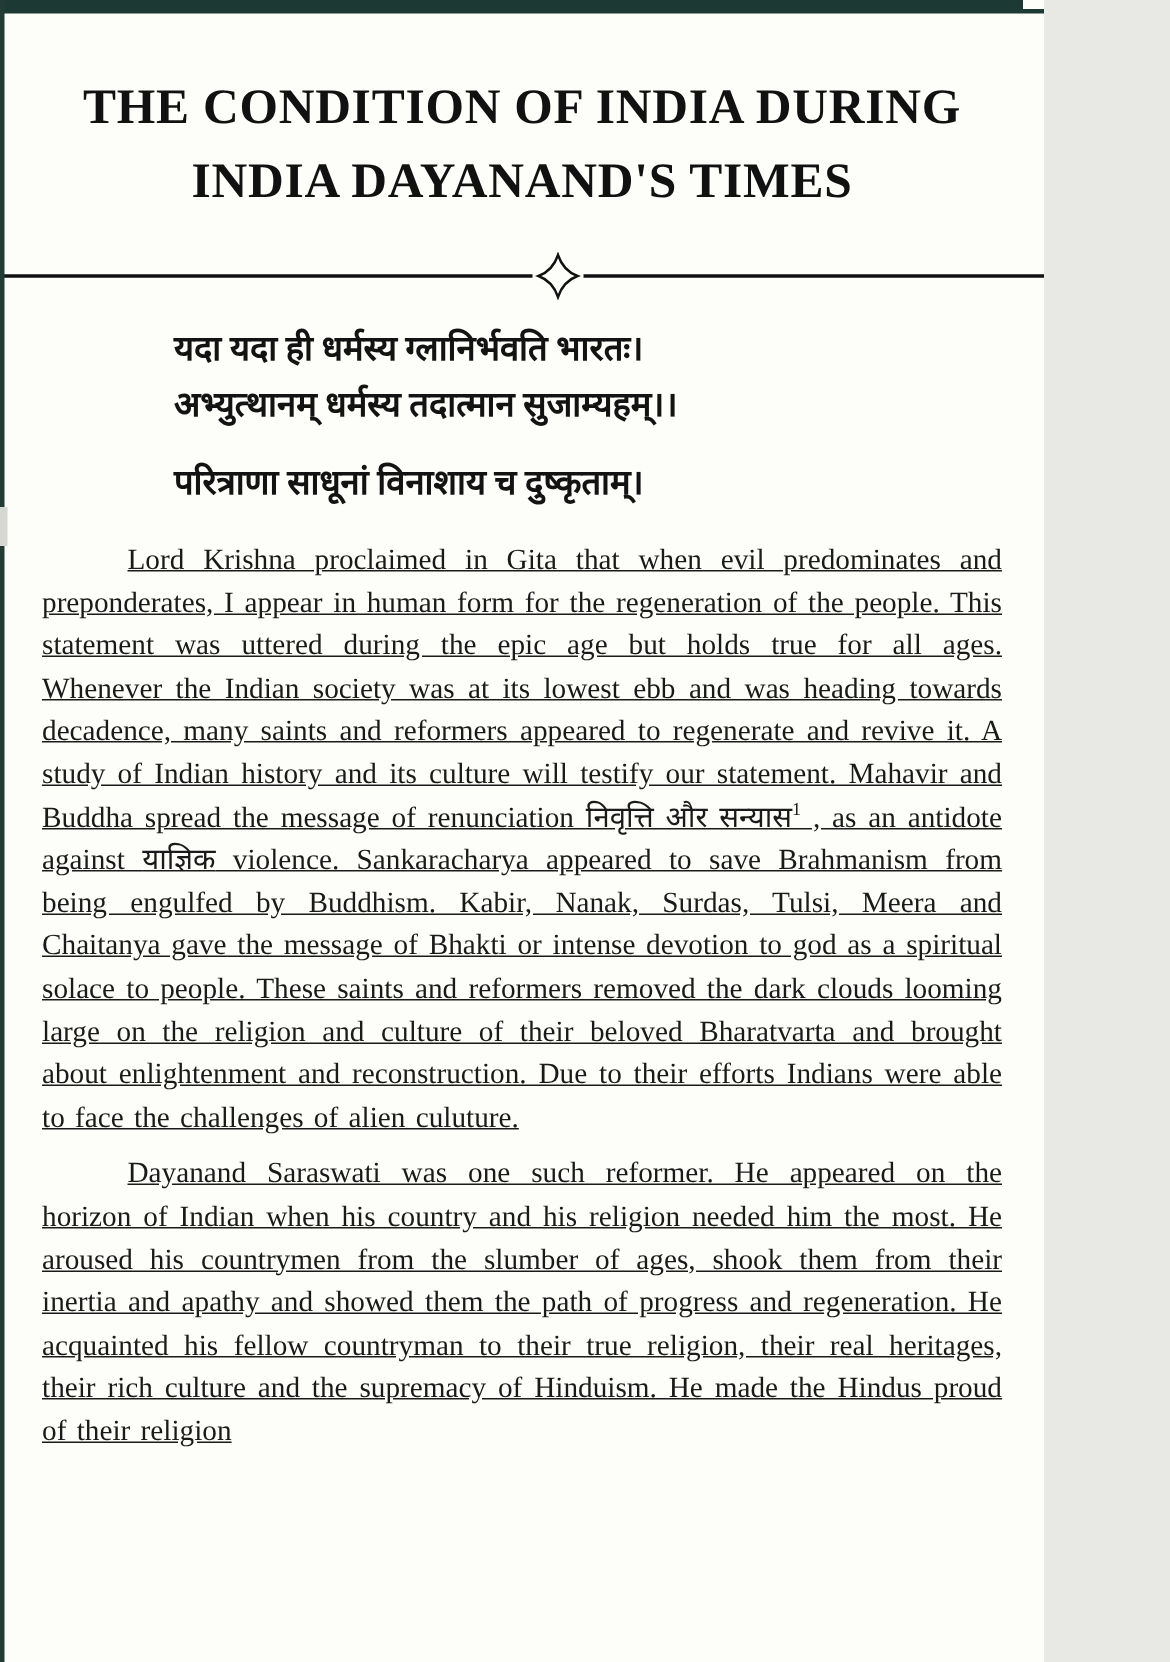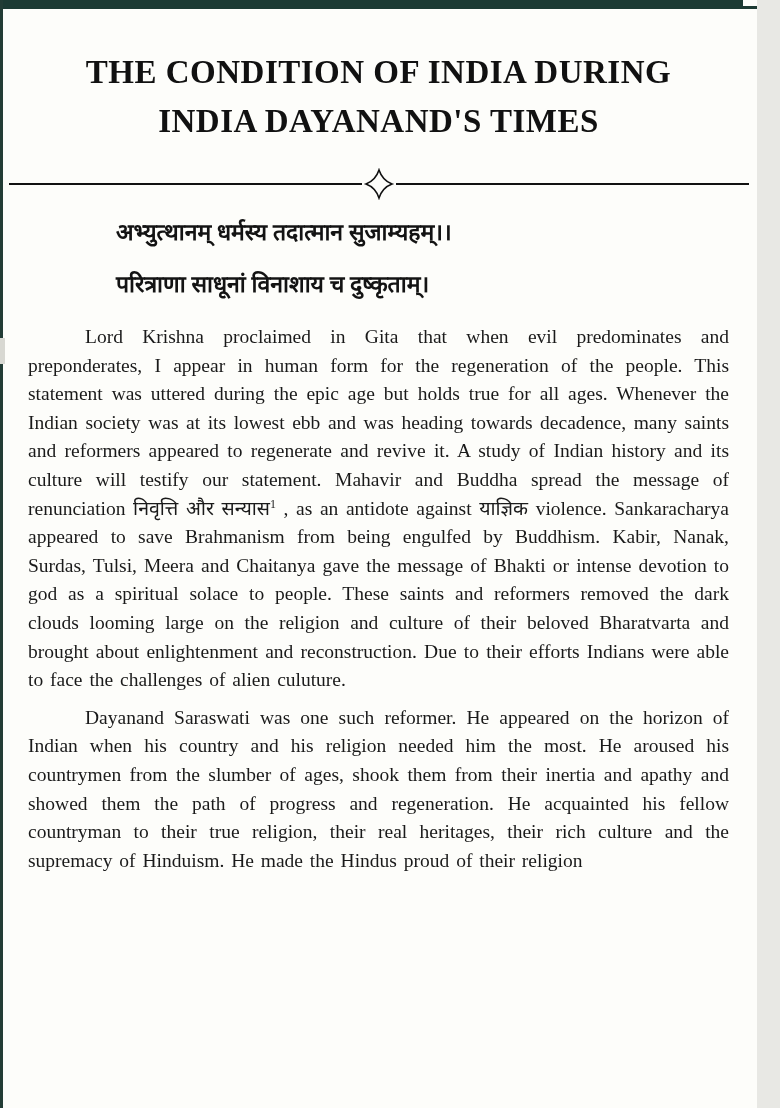--- a/index.html
+++ b/index.html
@@ -2,21 +2,21 @@
 <html><head>
 <meta charset="utf-8">
 <style>
   html, body {
     margin: 0;
     padding: 0;
     background: #e8e8e4;
   }
   .page {
     position: relative;
-    width: 757px;
+    width: 696px;
     height: 1108px;
     background: #fdfdfa;
     overflow: hidden;
     font-family: "Liberation Serif", "DejaVu Serif", serif;
     color: #161616;
   }
   
   .scan-top {
     position: absolute;
     top: 0; left: 0;
@@ -68,20 +68,21 @@
     margin: 20px 28px 0 28px;
     font-size: 19.5px;
     line-height: 28.6px;
     text-align: justify;
     color: #1a1a1a;
     word-spacing: 2px;
   }
   .body-text p {
     margin: 0 0 9px 0;
     text-indent: 57px;
+    text-decoration: underline;
   }
   sup {
     font-size: 12px;
     line-height: 0;
   }
   .dev {
     font-weight: normal;
   }
 </style>
 </head>
@@ -102,20 +103,21 @@
   <svg class="divider" viewBox="0 0 744 32" aria-hidden="true">
     <line x1="2" y1="16" x2="355" y2="16" stroke="#111" stroke-width="2.2"></line>
     <line x1="389" y1="16" x2="742" y2="16" stroke="#111" stroke-width="2.2"></line>
     <g>
       <path d="M372 2 Q375.5 12.5 385 16 Q375.5 19.5 372 30 Q368.5 19.5 359 16 Q368.5 12.5 372 2 Z" fill="#fdfdfa" stroke="#111" stroke-width="1.6"></path>
     </g>
   </svg>
 
   <div class="verses">
     <div class="verse-couplet">
+      <div>यदा यदा ही धर्मस्य ग्लानिर्भवति भारतः।</div>
       <div>अभ्युत्थानम् धर्मस्य तदात्मान सुजाम्यहम्।।</div>
     </div>
     <div class="verse-couplet">
       <div>परित्राणा साधूनां विनाशाय च दुष्कृताम्।</div>
     </div>
   </div>
 
   <div class="body-text">
     <p><span>Lord Krishna proclaimed in Gita that when evil predominates and preponderates, I appear in human form for the regeneration of the people. This statement was uttered during the epic age but holds true for all ages. Whenever the Indian society was at its lowest ebb and was heading towards decadence, many saints and reformers appeared to regenerate and revive it. A study of Indian history and its culture will testify our statement. Mahavir and Buddha spread the message of renunciation </span><span class="dev">निवृत्ति और सन्यास</span><sup>1</sup><span> , as an antidote against </span><span class="dev">याज्ञिक</span><span> violence. Sankaracharya appeared to save Brahmanism from being engulfed by Buddhism. Kabir, Nanak, Surdas, Tulsi, Meera and Chaitanya gave the message of Bhakti or intense devotion to god as a spiritual solace to people. These saints and reformers removed the dark clouds looming large on the religion and culture of their beloved Bharatvarta and brought about enlightenment and reconstruction. Due to their efforts Indians were able to face the challenges of alien culuture.</span></p>
 

